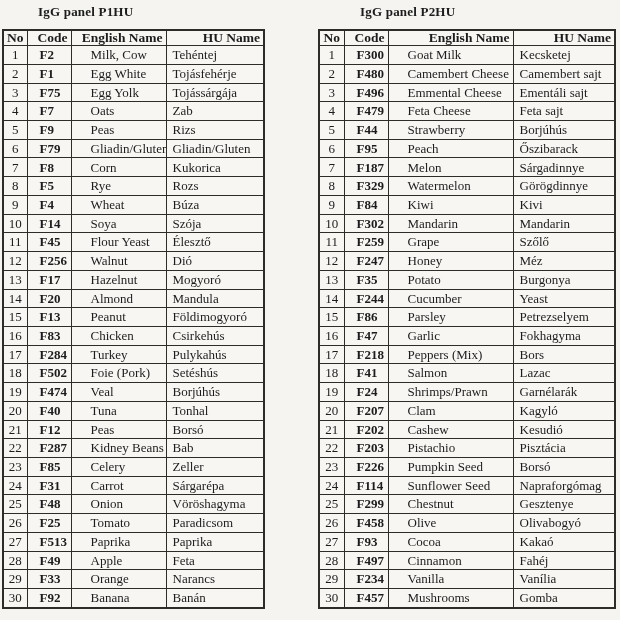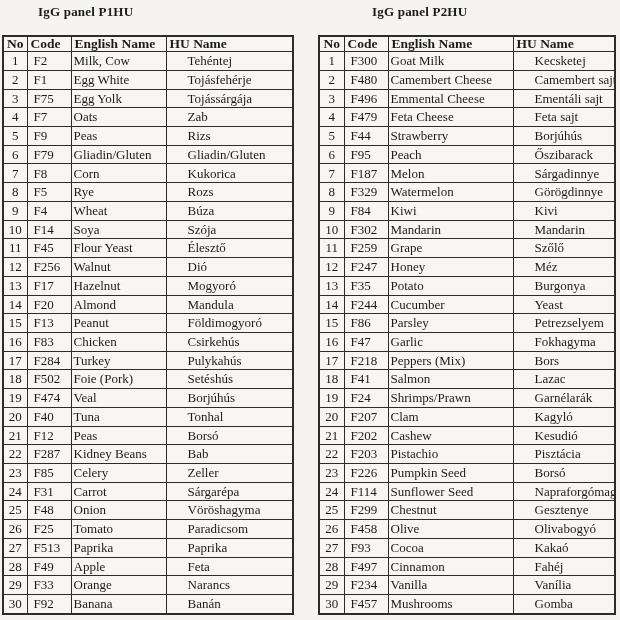--- a/index.html
+++ b/index.html
@@ -10,60 +10,60 @@
     color: #1c1c1c;
   }
   .page {
     position: relative;
     width: 620px;
     height: 620px;
     background: #f5f4f1;
     overflow: hidden;
   }
   .panel { position: absolute; top: 0; }
-  .panel-left  { left: 2px;   width: 292px; }
+  .panel-left  { left: 2px;   width: 263px; }
   .panel-right { left: 318px; width: 298px; }
   .panel-title {
     font-weight: bold;
     font-size: 13px;
     line-height: 14px;
     margin-top: 5px;
     white-space: nowrap;
     letter-spacing: 0.2px;
   }
   .panel-left  .panel-title { margin-left: 36px; }
-  .panel-right .panel-title { margin-left: 54px; }
+  .panel-right .panel-title { margin-left: 42px; }
   table.allergen {
-    margin-top: 16px;
+    margin-top: 10px;
     border-collapse: collapse;
     table-layout: fixed;
     width: 100%;
     height: 580px;
     background: #f7f6f3;
     border: 2px solid #2e2c29;
   }
   table.allergen th, table.allergen td {
     border: 1px solid #2e2c29;
     padding: 0 3px;
     font-size: 13px;
     line-height: 1.05;
     white-space: nowrap;
     overflow: hidden;
     vertical-align: middle;
   }
   table.allergen th {
     font-size: 13.5px;
     font-weight: bold;
-    text-align: left;
+    text-align: right;
   }
   table.allergen th:first-child,
   table.allergen td:first-child { text-align: center; padding: 0 1px; }
-  table.allergen td:nth-child(2) { padding-left: 6px; }
-  table.allergen td:nth-child(3) { padding-left: 2px; }
-  table.allergen td:nth-child(4) { padding-left: 21px; }
+  table.allergen td:nth-child(2) { padding-left: 12px; font-weight: bold; }
+  table.allergen td:nth-child(3) { padding-left: 19px; }
+  table.allergen td:nth-child(4) { padding-left: 6px; }
 </style>
 </head>
 <body>
 
 <div class="page">
 
   <section class="panel panel-left">
     <div class="panel-title">IgG panel P1HU</div>
     <table class="allergen">
       <colgroup>

